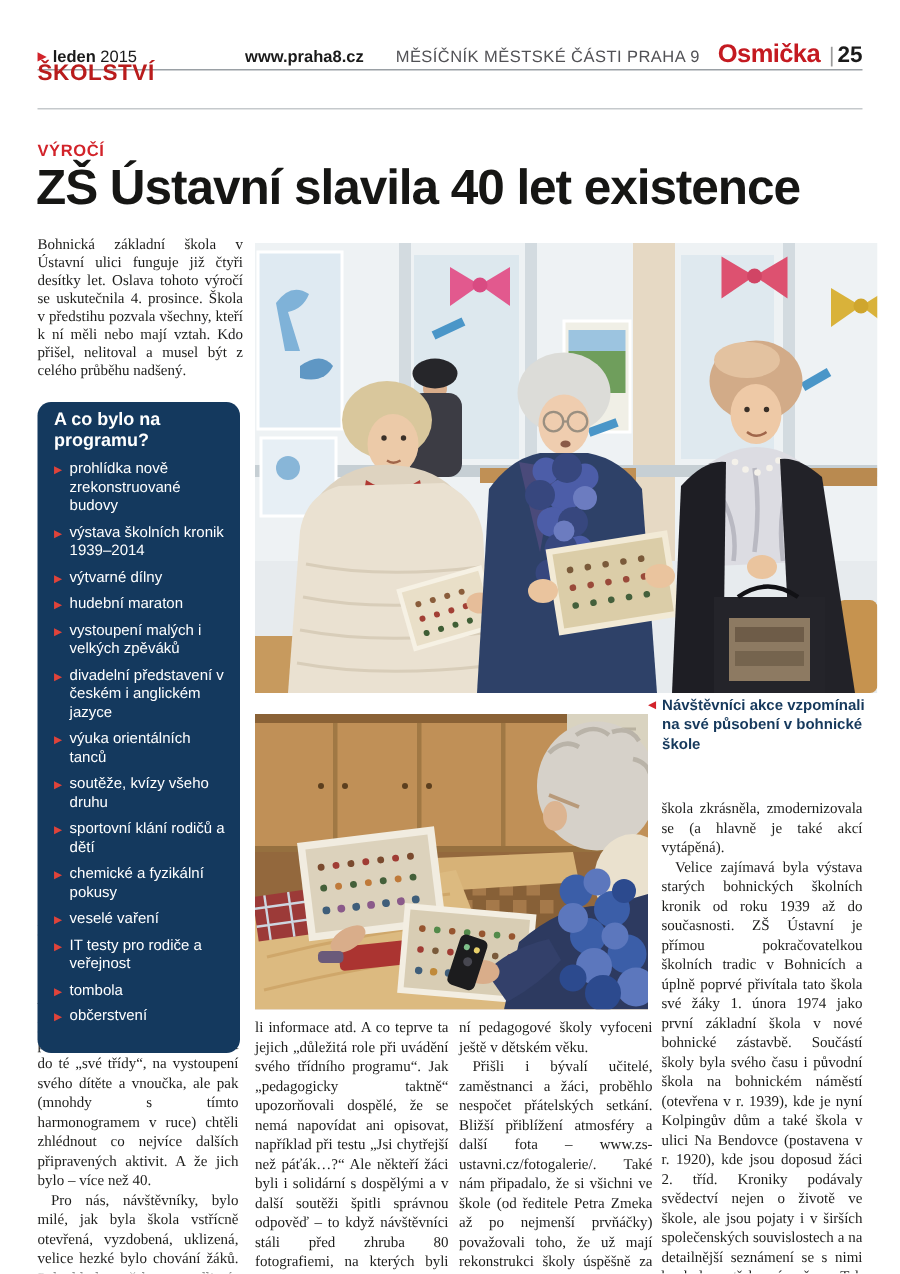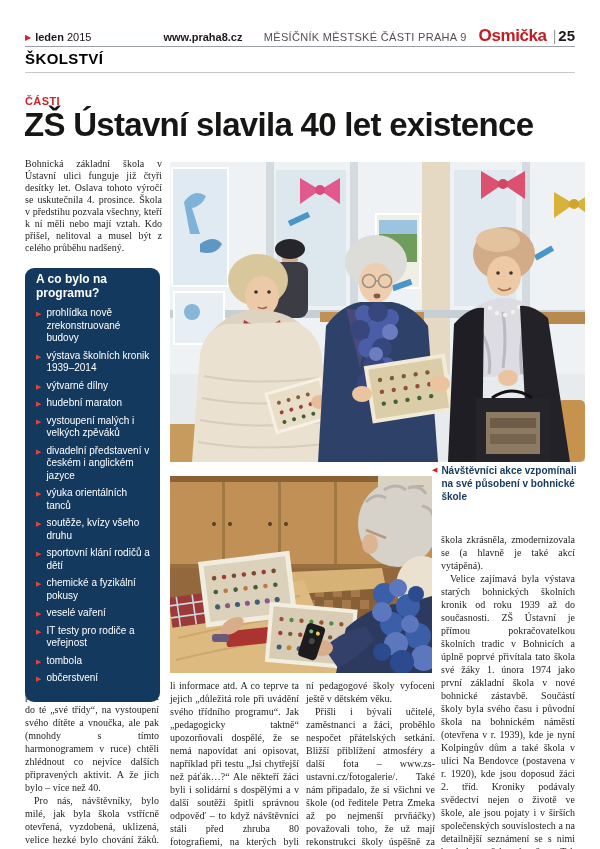--- a/index.html
+++ b/index.html
@@ -11,22 +11,22 @@
   .toprow .arrow{color:#d2232a;font-size:8px;margin-right:4px;position:relative;top:-1px;}
   .toprow .month{font-weight:bold;}
   .toprow .year{margin-left:3px;}
   .toprow .site{font-weight:bold;margin-left:72px;}
   .toprow .spacer{flex:1;}
   .toprow .pub{color:#515155;font-size:11px;letter-spacing:.3px;}
   .toprow .logo{font-weight:bold;color:#c41a21;font-size:17px;margin-left:12px;letter-spacing:-.4px;}
   .toprow .pipe{color:#9a9a9a;font-weight:normal;font-size:14px;margin:0 2px 0 6px;}
   .toprow .pagenum{font-weight:bold;font-size:15px;}
   .rule1{position:absolute;left:25px;right:25px;top:46px;height:1px;background:#9aa0a5;}
-  .section{position:absolute;left:25px;top:50px;font-family:"Liberation Sans",sans-serif;
-           font-size:15px;font-weight:bold;color:#000000;letter-spacing:.4px;}
+  .section{position:absolute;left:25px;top:40px;font-family:"Liberation Sans",sans-serif;
+           font-size:15px;font-weight:bold;color:#b91c1c;letter-spacing:.4px;}
   .rule2{position:absolute;left:25px;right:25px;top:72px;height:1px;background:#c5c9cc;}
   
   .kicker{position:absolute;left:25px;top:95px;font-family:"Liberation Sans",sans-serif;
           font-size:11px;font-weight:bold;color:#d2232a;letter-spacing:.4px;}
   .headline{position:absolute;left:24px;top:106px;width:560px;font-family:"Liberation Sans",sans-serif;
             font-size:33px;font-weight:bold;letter-spacing:-.7px;color:#161614;}
   
   .btxt{font-size:10px;line-height:13px;text-align:justify;}
   .btxt p{margin:0;}
   .btxt p.ind{text-indent:9px;}
@@ -64,21 +64,21 @@
     <span class="spacer"></span>
     <span class="pub">MĚSÍČNÍK MĚSTSKÉ ČÁSTI PRAHA 9</span>
     <span class="logo">Osmička</span>
     <span class="pipe">|</span>
     <span class="pagenum">25</span>
   </div>
   <div class="rule1"></div>
   <div class="section">ŠKOLSTVÍ</div>
   <div class="rule2"></div>
 
-  <div class="kicker">ČÁSTI</div>
+  <div class="kicker">VÝROČÍ</div>
   <h1 class="headline" style="margin:0;">ZŠ Ústavní slavila 40 let existence</h1>
 
   <div class="lead btxt">
     <p>Bohnická základní škola v Ústavní ulici funguje již čtyři desítky let. Oslava tohoto výročí se uskutečnila 4. prosince. Škola v předstihu pozvala všechny, kteří k ní měli nebo mají vztah. Kdo přišel, nelitoval a musel být z celého průběhu nadšený.</p>
   </div>
 
   <div class="photo1">
     <svg viewBox="0 0 415 300" width="415" height="300">
       <rect width="415" height="300" fill="#e7ebee"></rect>
       <rect x="0" y="0" width="415" height="212" fill="#eef2f4"></rect>

